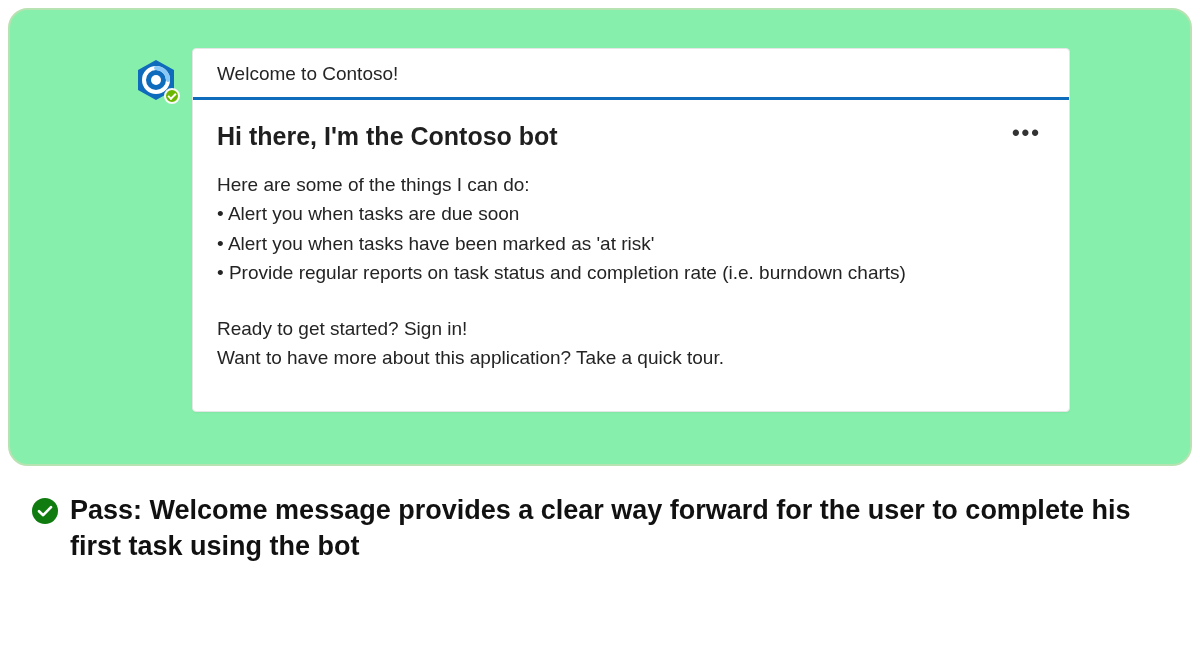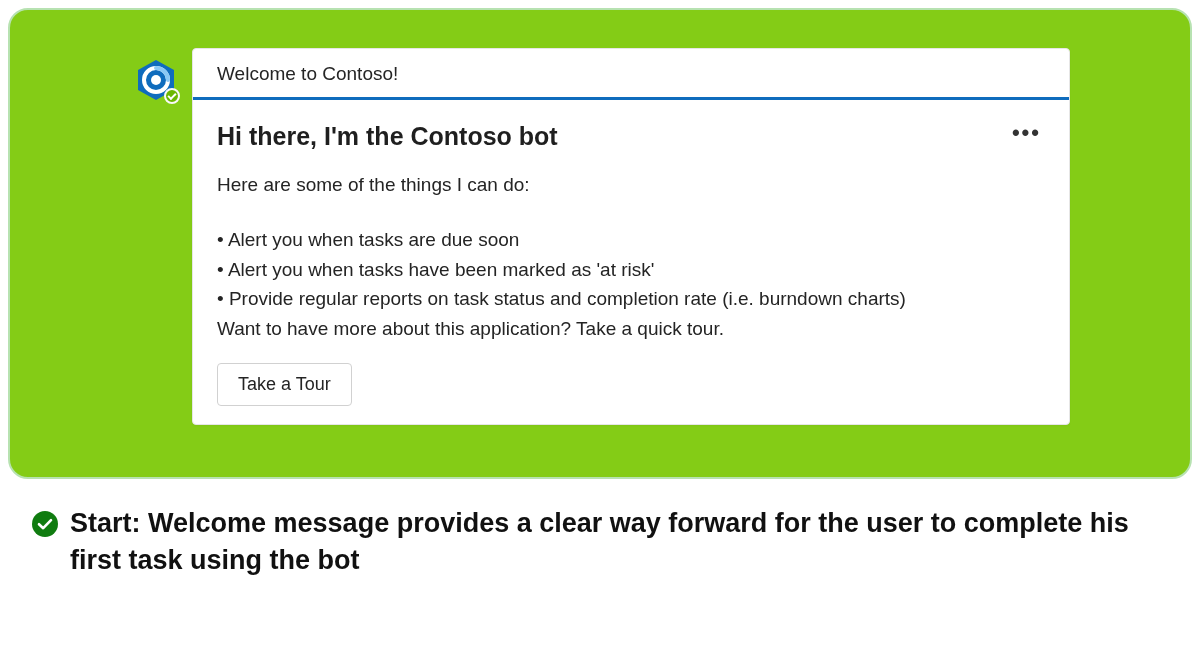--- a/index.html
+++ b/index.html
@@ -5,21 +5,21 @@
     * { box-sizing: border-box; margin: 0; padding: 0; }
     body {
       font-family: "Segoe UI", -apple-system, BlinkMacSystemFont, sans-serif;
       background: #ffffff;
       padding: 8px;
       width: 1200px;
     }
     .card-wrap {
       border: 2px solid #b7e2b1;
       border-radius: 20px;
-      background: #84cc16;
+      background: #86efac;
       padding: 38px 120px 52px 120px;
       position: relative;
     }
     .avatar-col {
       position: absolute;
       left: 124px;
       top: 48px;
     }
     .avatar {
       position: relative;
@@ -87,22 +87,22 @@
       border: none;
       cursor: pointer;
       padding: 0 4px;
       line-height: 1;
     }
     .intro, .bullets, .footer-text {
       font-size: 19px;
       color: #242424;
       line-height: 1.55;
     }
-    .intro { margin-bottom: 26px; }
-    .bullets { }
+    .intro { }
+    .bullets { margin-bottom: 26px; }
     .bullet { display: block; }
     .footer-text { margin-bottom: 20px; }
     .actions {
       display: flex;
       gap: 14px;
     }
     .btn {
       background: #ffffff;
       border: 1px solid #d1d1d1;
       border-radius: 4px;
@@ -155,32 +155,32 @@
         <div class="card-title">Hi there, I'm the Contoso bot</div>
         <button class="more-btn">•••</button>
       </div>
       <div class="intro">Here are some of the things I can do:</div>
       <div class="bullets">
         <span class="bullet">• Alert you when tasks are due soon</span>
         <span class="bullet">• Alert you when tasks have been marked as 'at risk'</span>
         <span class="bullet">• Provide regular reports on task status and completion rate  (i.e. burndown charts)</span>
       </div>
       <div class="footer-text">
+        <div>Ready to get started? Sign in!</div>
         <div>Want to have more about this application? Take a quick tour.</div>
       </div>
       <div class="actions">
-        <button class="btn">Take a Tour</button>
       </div>
     </div>
   </div>
 </div>
 
 <div class="pass-row">
   <span class="pass-icon">
     <svg viewBox="0 0 26 26" width="26" height="26">
       <circle cx="13" cy="13" r="13" fill="#107c10"></circle>
       <path d="M7 13.2 L11.2 17.2 L19 9.2" fill="none" stroke="#ffffff" stroke-width="2.6" stroke-linecap="round" stroke-linejoin="round"></path>
     </svg>
   </span>
   <div class="pass-text">
-    <span class="pass-prefix">Start:</span><span> Welcome message provides a clear way forward for the user to complete his first task using the bot</span>
+    <span class="pass-prefix">Pass:</span><span> Welcome message provides a clear way forward for the user to complete his first task using the bot</span>
   </div>
 </div>
 
 </body></html>

